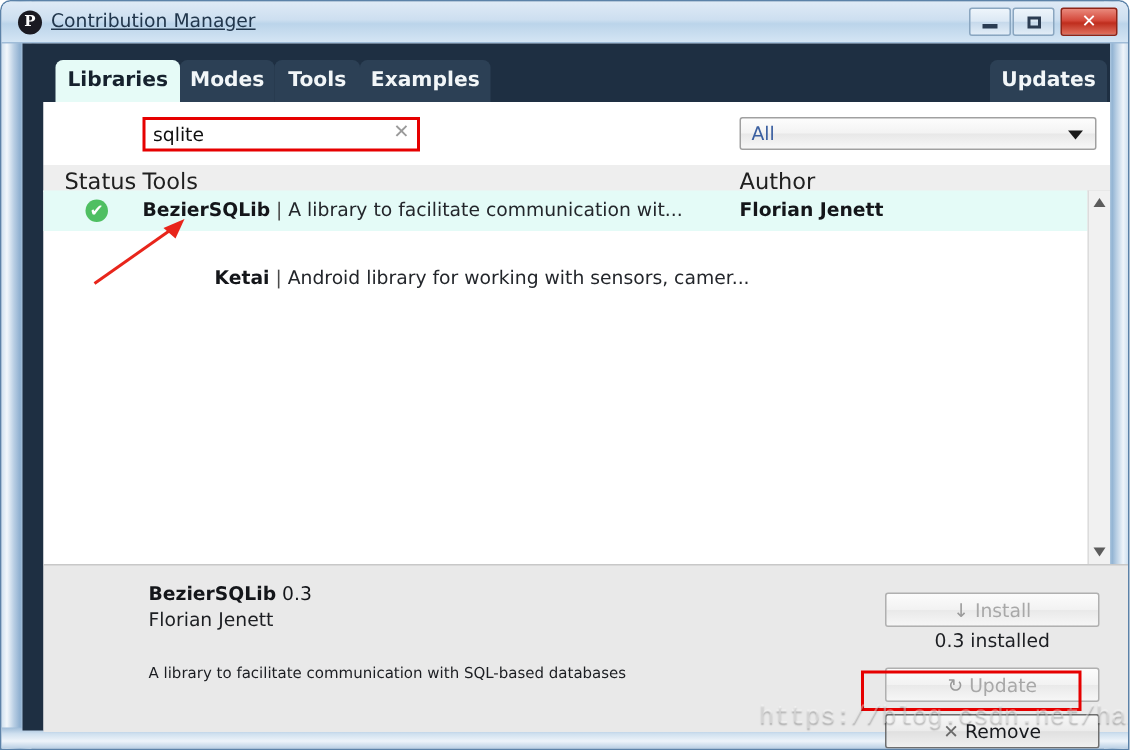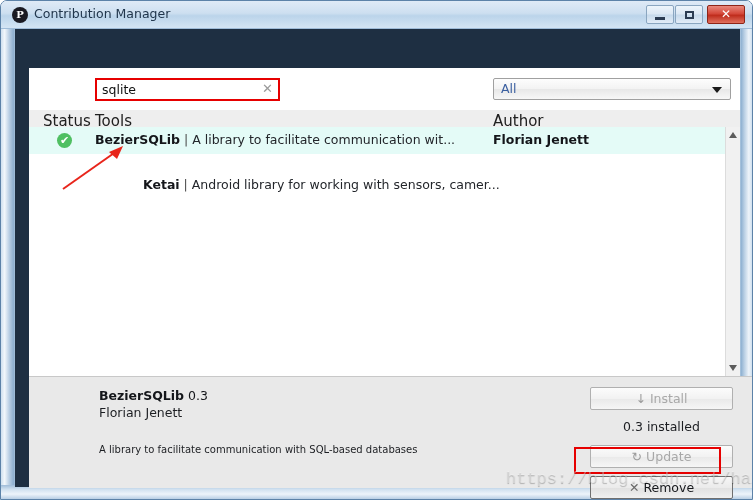--- a/index.html
+++ b/index.html
@@ -77,20 +77,21 @@
     text-align: center;
     font-family: "DejaVu Serif", serif;
   }
   #window-title {
     position: absolute;
     left: 33px; top: 5px;
     font-size: 12.5px;
     color: #21364c;
     font-family: "DejaVu Sans", sans-serif;
     white-space: nowrap;
+    text-decoration: underline;
   }
   .wbtn {
     position: absolute;
     top: 4px;
     width: 28px;
     height: 19px;
     box-sizing: border-box;
     border: 1px solid #8aa6c0;
     border-radius: 2px;
     text-align: center;
@@ -362,21 +363,21 @@
     box-sizing: border-box;
     border: 1px solid #b0b0b0;
     border-radius: 2px;
     background: linear-gradient(to bottom, #fcfcfc 0%, #f2f2f2 50%, #e9e9e9 51%, #f6f6f6 100%);
     font-size: 12.5px;
     text-align: center;
     line-height: 21px;
     color: #a8a8a8;
     font-family: "DejaVu Sans", sans-serif;
   }
-  #btn-install { top: 10px; }
+  #btn-install { top: 18px; }
   #btn-update { top: 68px; }
   #btn-remove {
     top: 99px;
     border: 1px solid #6f6f6f;
     color: #16181c;
     background: linear-gradient(to bottom, #f7f7f7 0%, #ebebeb 50%, #e0e0e0 51%, #f0f0f0 100%);
   }
   .btn-icon { color: #9b9b9b; margin-right: 4px; }
   #btn-remove .btn-icon { color: #6a6a6a; }
   #installed-label {
@@ -429,20 +430,37 @@
     <div class="wbtn" id="btn-max">
       <span class="glyph-max"></span>
     </div>
     <div class="wbtn" id="btn-close">
       <span>✕</span>
     </div>
   </div>
 
   <div id="app-body">
 
+    <div id="tabbar">
+      <div class="tab active" style="left:22px;width:83px;">
+        <span>Libraries</span>
+      </div>
+      <div class="tab" style="left:105px;width:63px;">
+        <span>Modes</span>
+      </div>
+      <div class="tab" style="left:168px;width:57px;">
+        <span>Tools</span>
+      </div>
+      <div class="tab" style="left:225px;width:87px;">
+        <span>Examples</span>
+      </div>
+      <div class="tab" style="left:645px;width:78px;">
+        <span>Updates</span>
+      </div>
+    </div>
 
     <div id="content-area">
 
       <div id="search-row">
         <div id="search-box">
           <span id="search-input">sqlite</span>
           <span id="search-clear">✕</span>
         </div>
         <div id="filter-select">
           <span id="filter-value">All</span>

